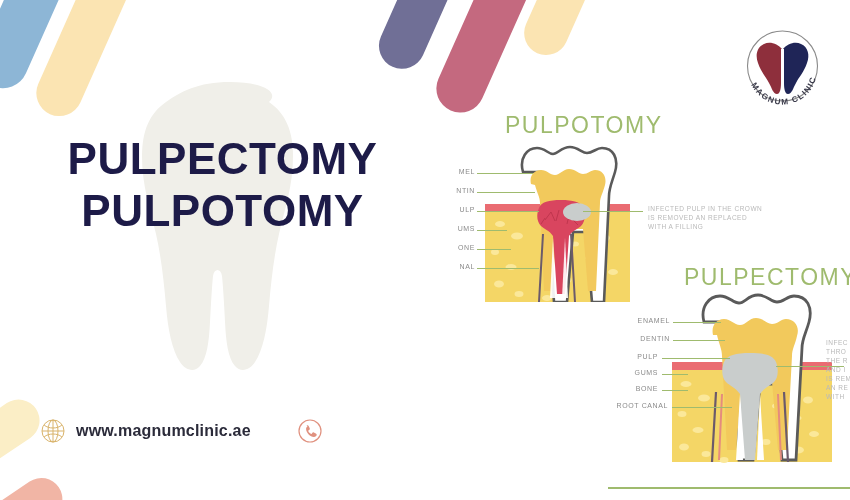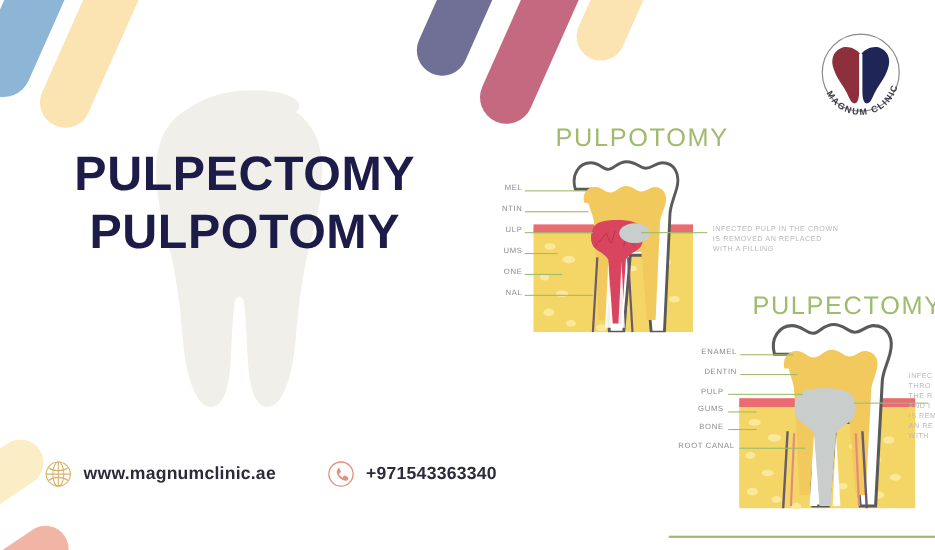--- a/index.html
+++ b/index.html
@@ -237,17 +237,16 @@
       <span class="f-text">www.magnumclinic.ae</span>
     </div>
 
     <div class="gap"></div>
 
     <div class="f-item">
       <svg class="ico" viewBox="0 0 26 26">
         <circle cx="13" cy="13" r="11" fill="none" stroke="#e0917f" stroke-width="1.2"></circle>
         <path d="M9.6 7.6c.9-.5 1.8-.2 2.2.7l.9 1.9c.3.7.1 1.3-.5 1.7l-.8.5c-.2.15-.25.4-.15.65.5 1.2 1.6 2.3 2.8 2.9.25.1.5.05.65-.15l.5-.8c.4-.6 1-.8 1.7-.5l1.9.9c.9.4 1.2 1.3.7 2.2-.5.9-1.5 1.5-2.6 1.4-3.9-.4-7.4-3.9-7.8-7.8-.1-1.1.5-2.1 1.4-2.6z" fill="#e0917f"></path>
       </svg>
-      <span class="f-text">+971543363340</span>
     </div>
   </div>
 
 </div>
 
 </body></html>

